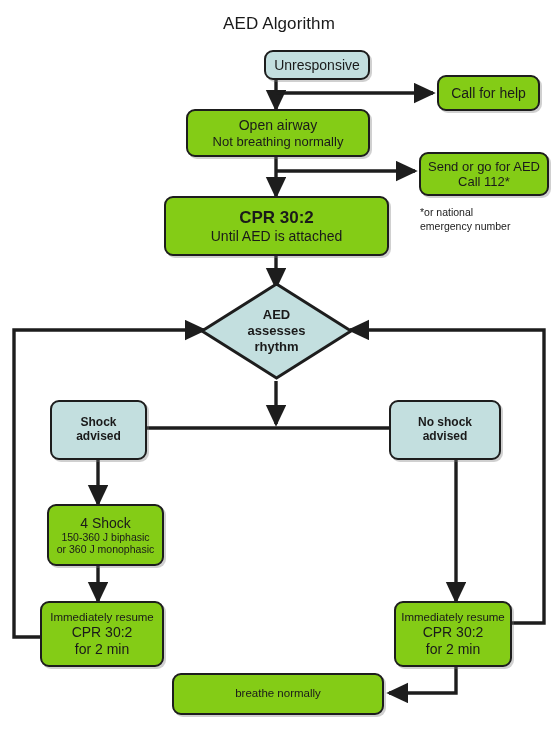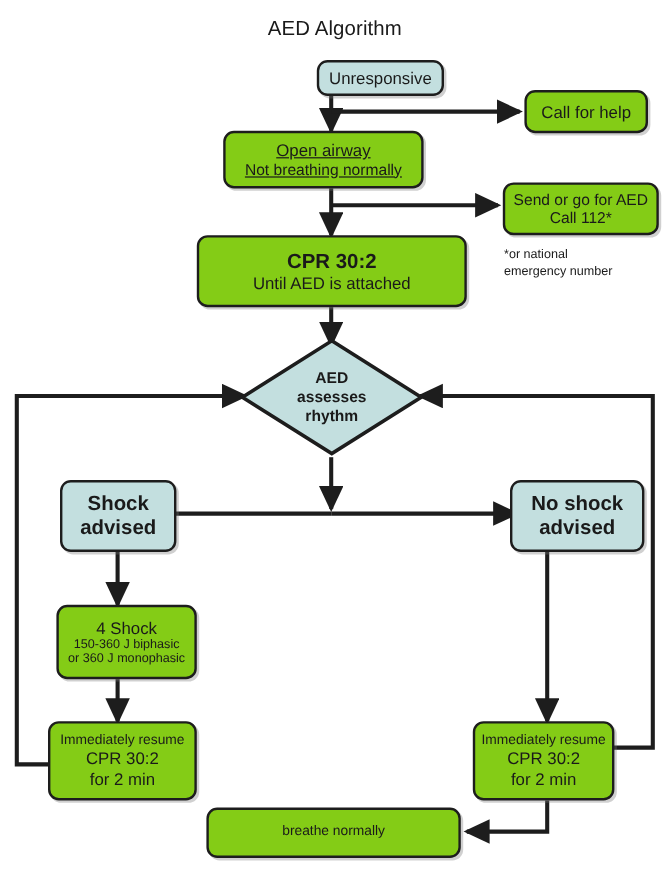--- a/index.html
+++ b/index.html
@@ -58,21 +58,21 @@
     color: #1a1a1a;
     text-align: left;
     z-index: 3;
   }
 
   
   .t-14  { font-size: 14px; }
   .t-13  { font-size: 13px; }
   .t-12  { font-size: 11.5px; }
   .t-11  { font-size: 10.5px; }
-  .t-16b { font-size: 17px; font-weight: bold; text-align: right; }
+  .t-16b { font-size: 12px; font-weight: bold; text-align: right; }
   .t-17b { font-size: 17px; font-weight: bold; }
 
   
   .diamond-wrap {
     position: absolute;
     z-index: 2;
     font-weight: bold;
   }
   .diamond-shape {
     position: absolute;
@@ -140,21 +140,21 @@
   <div class="title" style="left:0; top:14px; width:558px; text-align:center;">AED Algorithm</div>
 
   <div class="node teal" style="left:226px; top:50px; width:106px; height:30px;margin-left:38px;">
     <span class="t-14 ln">Unresponsive</span>
   </div>
 
   <div class="node pink" style="left:437px; top:75px; width:103px; height:36px;">
     <span class="t-14 ln">Call for help</span>
   </div>
 
-  <div class="node pink" style="left:186px; top:109px; width:167px; height:48px;text-decoration:underline;">
+  <div class="node pink" style="left:186px; top:109px; width:184px; height:48px;">
     <span class="t-14 ln">Open airway</span>
     <span class="t-13 ln">Not breathing normally</span>
   </div>
 
   <div class="node pink" style="left:419px; top:152px; width:130px; height:44px;">
     <span class="t-13 ln">Send or go for AED</span>
     <span class="t-13 ln">Call 112*</span>
   </div>
 
   <div class="node pink" style="left:164px; top:196px; width:225px; height:60px; border-width:2.5px;">
@@ -176,21 +176,21 @@
       <span class="ln">assesses</span>
       <span class="ln">rhythm</span>
     </div>
   </div>
 
   <div class="node teal" style="left:50px; top:400px; width:97px; height:60px;">
     <span class="t-16b ln">Shock</span>
     <span class="t-16b ln">advised</span>
   </div>
 
-  <div class="node teal" style="left:389px; top:400px; width:112px; height:60px;margin-left:36px;">
+  <div class="node teal" style="left:389px; top:400px; width:112px; height:60px;">
     <span class="t-16b ln">No shock</span>
     <span class="t-16b ln">advised</span>
   </div>
 
   <div class="node pink" style="left:47px; top:504px; width:117px; height:62px;">
     <span class="t-14 ln">4 Shock</span>
     <span class="t-11 ln">150-360 J biphasic</span>
     <span class="t-11 ln">or 360 J monophasic</span>
   </div>
 

